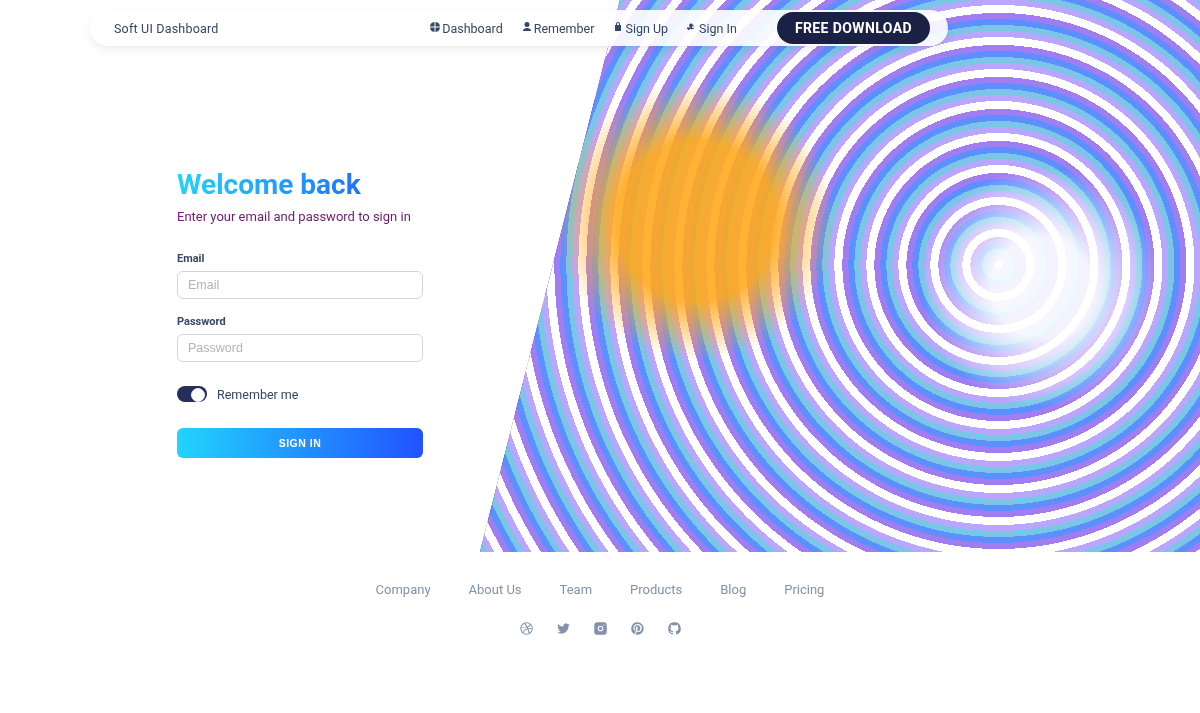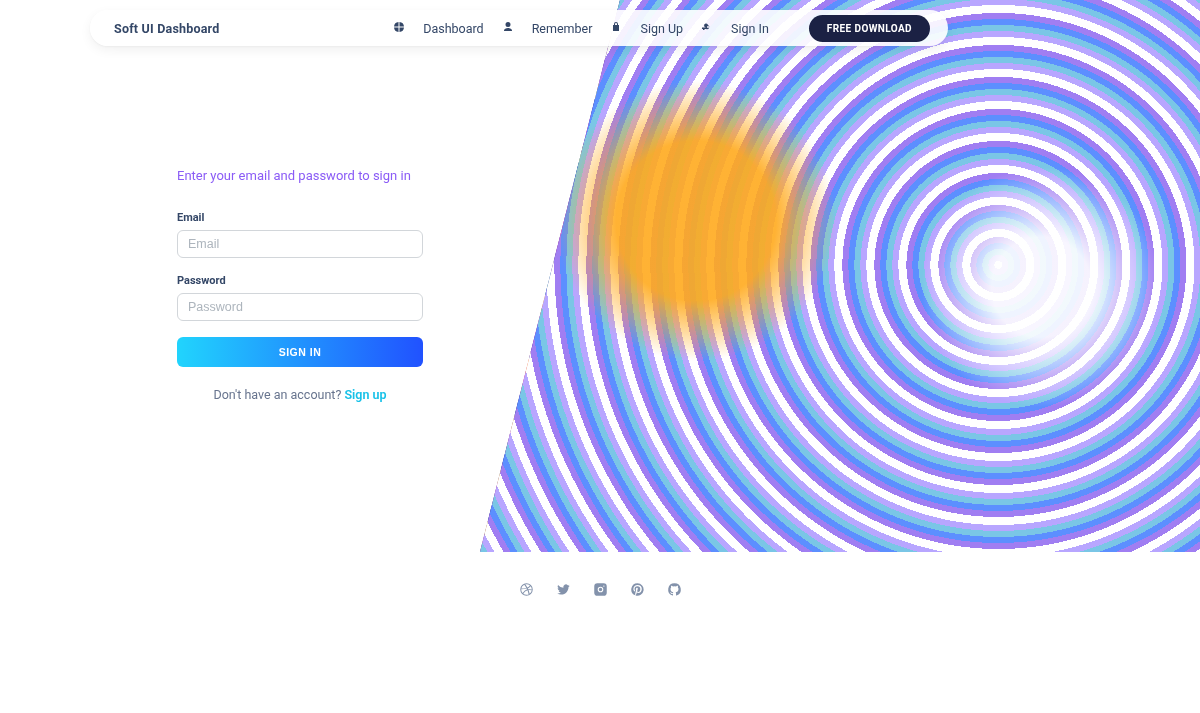--- a/index.html
+++ b/index.html
@@ -39,30 +39,30 @@
   height: 36px;
   background: rgba(255,255,255,0.9);
   border-radius: 22px;
   box-shadow: 0 4px 12px rgba(0,0,0,0.06), 0 1px 2px rgba(0,0,0,0.04);
   display: flex;
   align-items: center;
   padding: 0 18px 0 24px;
   font-size: 12.5px;
   color: #344767;
 }
-.brand { font-weight: 700; letter-spacing: .2px; }
+.brand { font-weight: 400; letter-spacing: .2px; }
 .nav-links { display: flex; align-items: center; gap: 18px; margin-left: auto; }
-.nav-link { display: flex; align-items: center; gap: 18px; cursor: pointer; }
+.nav-link { display: flex; align-items: center; gap: 1px; cursor: pointer; }
 .nav-link svg { width: 12px; height: 12px; fill: #344767; }
 .cta {
   margin-left: 22px;
   background: #1b2144;
   color: #fff;
   font-weight: 700;
-  font-size: 10px;
+  font-size: 14px;
   letter-spacing: .4px;
   padding: 8px 18px;
   border-radius: 18px;
   cursor: pointer;
 }
 
 
 .form-wrap {
   position: absolute;
   left: 177px;
@@ -71,21 +71,21 @@
 }
 .title {
   font-size: 28px;
   font-weight: 700;
   background: linear-gradient(90deg, #21d4fd 0%, #2152ff 100%);
   -webkit-background-clip: text;
   -webkit-text-fill-color: transparent;
   background-clip: text;
   margin-bottom: 8px;
 }
-.subtitle { font-size: 13px; color: #8b5cf6; margin-bottom: 28px; }
+.subtitle { font-size: 13px; color: #701a75; margin-bottom: 28px; }
 .label { font-size: 11px; font-weight: 700; color: #344767; margin-bottom: 6px; display: block; }
 .input {
   width: 100%;
   height: 28px;
   border: 1px solid #d2d6da;
   border-radius: 6px;
   padding: 0 10px;
   font-size: 12.5px;
   color: #495057;
   margin-bottom: 16px;
@@ -164,37 +164,47 @@
             <path d="M14 8a4 4 0 1 0-3.87 5H2v3h2v2h3v-2h3.13A4 4 0 0 0 14 8zm0 6a2 2 0 1 1 2-2 2 2 0 0 1-2 2z"></path>
           </svg>
       </span>
       <span>Sign In</span>
     </div>
     <div class="cta">FREE DOWNLOAD</div>
   </div>
 </div>
 
 <div class="form-wrap">
+  <div class="title">Welcome back</div>
   <div class="subtitle">Enter your email and password to sign in</div>
 
   <label class="label">Email</label>
   <input class="input" type="text" placeholder="Email" style="">
 
   <label class="label">Password</label>
   <input class="input" type="password" placeholder="Password" style="">
 
+  <div class="toggle-row">
+    <div class="toggle"></div>
+    <div class="remember">Remember me</div>
+  </div>
 
   <button class="signin-btn">SIGN IN</button>
 
-  <div class="below">
-    <span>Don't have an account? </span><a href="#">Sign up</a>
-  </div>
 </div>
 
 <div class="footer">
+  <div class="footer-links">
+    <span>Company</span>
+    <span>About Us</span>
+    <span>Team</span>
+    <span>Products</span>
+    <span>Blog</span>
+    <span>Pricing</span>
+  </div>
   <div class="social">
     <span><svg viewBox="0 0 24 24">
           <path d="M12 2a10 10 0 1 0 10 10A10 10 0 0 0 12 2zm6.6 4.6a8.5 8.5 0 0 1 1.9 5.2 19 19 0 0 0-5.8-.3 30 30 0 0 0-.6-1.3 12 12 0 0 0 4.5-3.6zM12 3.5a8.4 8.4 0 0 1 5.5 2 10.4 10.4 0 0 1-4.2 3.3A44 44 0 0 0 10 3.7 8.6 8.6 0 0 1 12 3.5zM8.4 4.3a44 44 0 0 1 3.3 5.1 32 32 0 0 1-8 1A8.5 8.5 0 0 1 8.4 4.3zM3.5 12v-.3a33 33 0 0 0 9-1.2l.6 1.2a13 13 0 0 0-7.2 5.9A8.4 8.4 0 0 1 3.5 12zm8.5 8.5a8.4 8.4 0 0 1-5.1-1.7 11.5 11.5 0 0 1 6.7-5.6 35 35 0 0 1 1.8 6.6 8.4 8.4 0 0 1-3.4.7zm5-1.6a36 36 0 0 0-1.7-6.2 17 17 0 0 1 5.1.3 8.5 8.5 0 0 1-3.4 5.9z"></path>
         </svg></span>
     <span><svg viewBox="0 0 24 24">
           <path d="M22 5.9a8.2 8.2 0 0 1-2.4.6 4.1 4.1 0 0 0 1.8-2.3 8.2 8.2 0 0 1-2.6 1 4.1 4.1 0 0 0-7 3.8A11.7 11.7 0 0 1 3.2 4.6a4.1 4.1 0 0 0 1.3 5.5 4.1 4.1 0 0 1-1.9-.5v.1a4.1 4.1 0 0 0 3.3 4 4.1 4.1 0 0 1-1.9.1 4.1 4.1 0 0 0 3.8 2.9A8.3 8.3 0 0 1 2 18.4 11.7 11.7 0 0 0 8.3 20c7.5 0 11.7-6.3 11.7-11.7v-.5A8.3 8.3 0 0 0 22 5.9z"></path>
         </svg></span>
     <span><svg viewBox="0 0 24 24">
           <path d="M7 2h10a5 5 0 0 1 5 5v10a5 5 0 0 1-5 5H7a5 5 0 0 1-5-5V7a5 5 0 0 1 5-5zm5 5.5A4.5 4.5 0 1 0 16.5 12 4.5 4.5 0 0 0 12 7.5zm0 7.3A2.8 2.8 0 1 1 14.8 12 2.8 2.8 0 0 1 12 14.8zM17.4 5.4a1.1 1.1 0 1 0 1.1 1.1 1.1 1.1 0 0 0-1.1-1.1z"></path>
         </svg></span>

